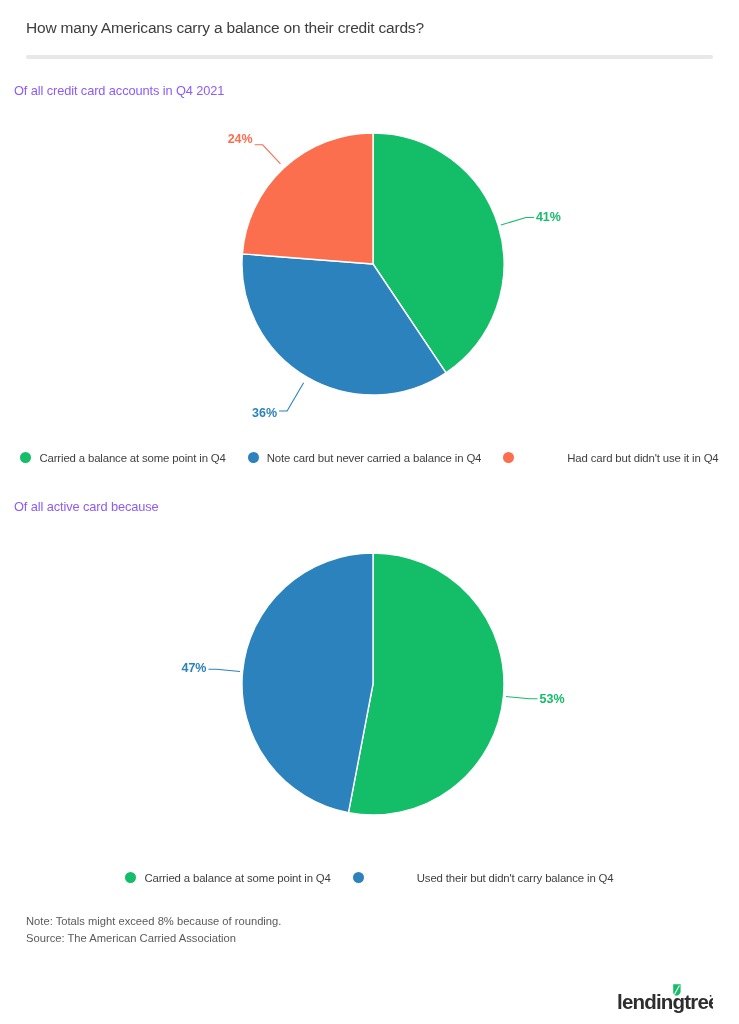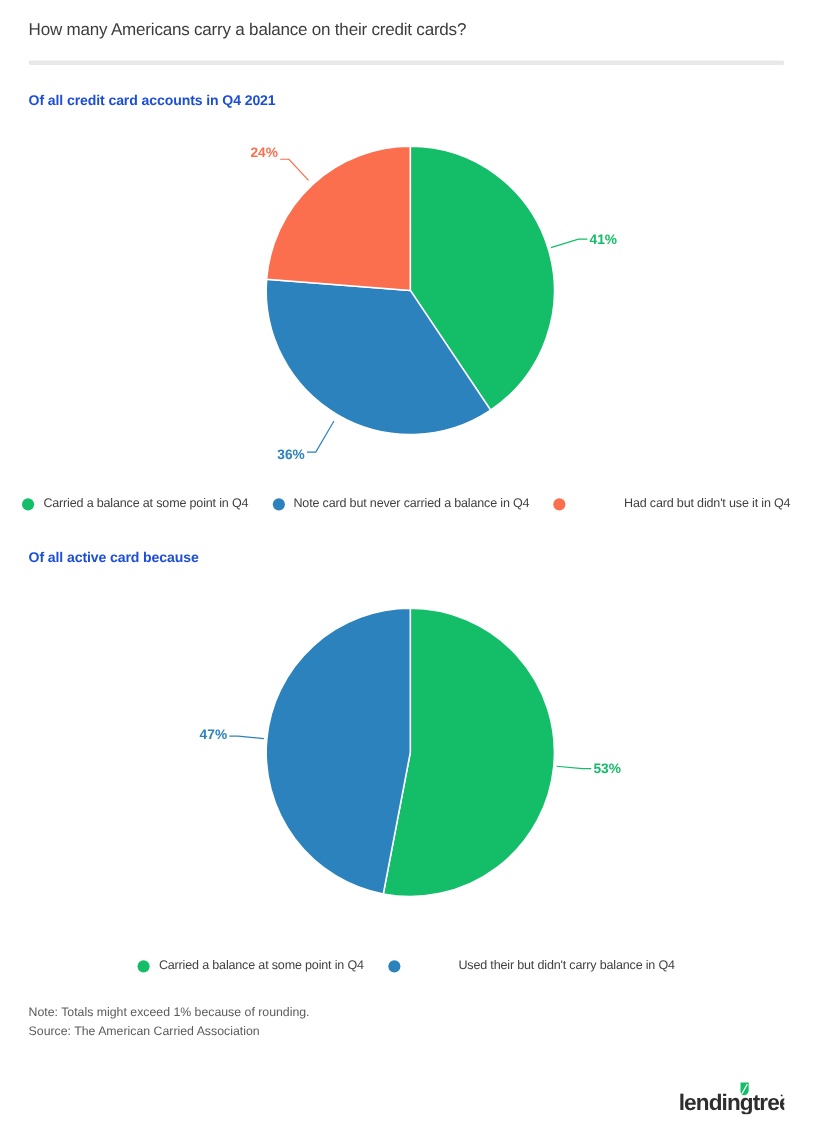--- a/index.html
+++ b/index.html
@@ -38,24 +38,24 @@
     top: 55px;
     width: 687px;
     height: 4px;
     background: #e8e8e8;
     border-radius: 2px;
   }
 
   
   .subtitle {
     position: absolute;
-    left: 26px;
+    left: 14px;
     font-size: 12.8px;
-    font-weight: bold;
-    color: #1d4ed8;
+    font-weight: normal;
+    color: #8b5cf6;
     letter-spacing: -0.1px;
     white-space: nowrap;
   }
   .subtitle.s1 { top: 83px; }
   .subtitle.s2 { top: 499px; }
 
   
   .pie-wrap {
     position: absolute;
   }
@@ -78,21 +78,21 @@
     justify-content: center;
     gap: 0px;
     width: 100%;
     left: 0;
   }
   .legend.l1 { top: 452px; }
   .legend.l2 { top: 872px; }
 
   .legend-item {
     display: flex;
-    align-items: flex-end;
+    align-items: flex-start;
     white-space: nowrap;
     margin-right: 22px;
   }
   .legend-item:last-child { margin-right: 0; gap: 45px; }
 
   .legend-dot {
     width: 11px;
     height: 11px;
     border-radius: 50%;
     margin-right: 8px;
@@ -182,21 +182,21 @@
       <span class="legend-dot" style="background:#14bd68"></span>
       <span class="legend-text">Carried a balance at some point in Q4</span>
     </div>
     <div class="legend-item">
       <span class="legend-dot" style="background:#2b82bc"></span>
       <span class="legend-text">Used their but didn't carry balance in Q4</span>
     </div>
   </div>
 
   <div class="footnotes">
-    <span class="footnote-line">Note: Totals might exceed 1% because of rounding.</span>
+    <span class="footnote-line">Note: Totals might exceed 8% because of rounding.</span>
     <span class="footnote-line">Source: The American Carried Association</span>
   </div>
 
   <div class="logo">
     <svg class="logo-svg" width="96" height="30" viewBox="0 0 96 30">
       <g>
         <path d="M56.2 1.2 L63.6 1.2 L63.6 8.6 C63.6 8.6 63.3 12.2 60.0 12.6 C56.6 13.0 56.2 9.4 56.2 9.4 Z" fill="#14bd68"></path>
         <path d="M62.4 2.6 L57.4 11.4" stroke="#ffffff" stroke-width="1.1" fill="none"></path>
       </g>
       <text x="0" y="26" font-family="'Liberation Sans', sans-serif" font-size="20.5" font-weight="bold" fill="#2e2e2e" letter-spacing="-0.8">lendingtree</text>

